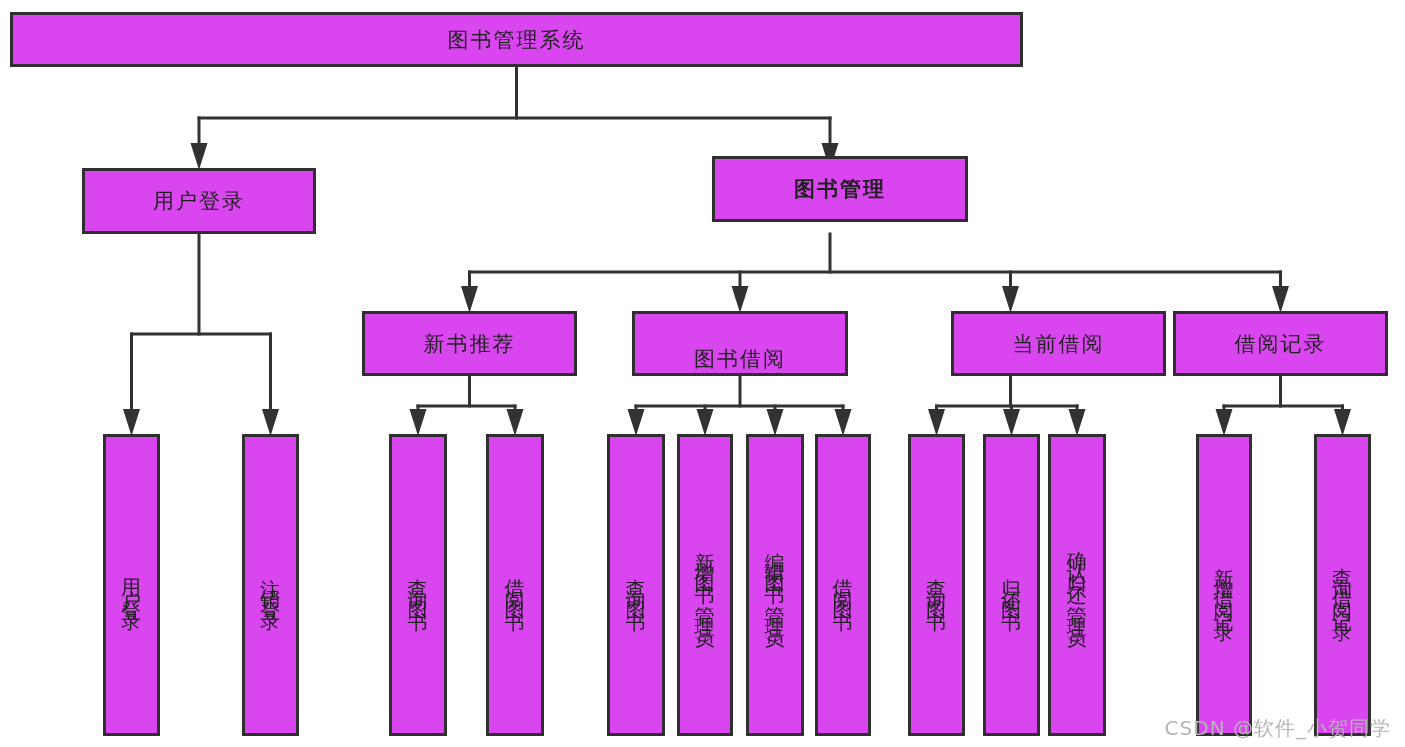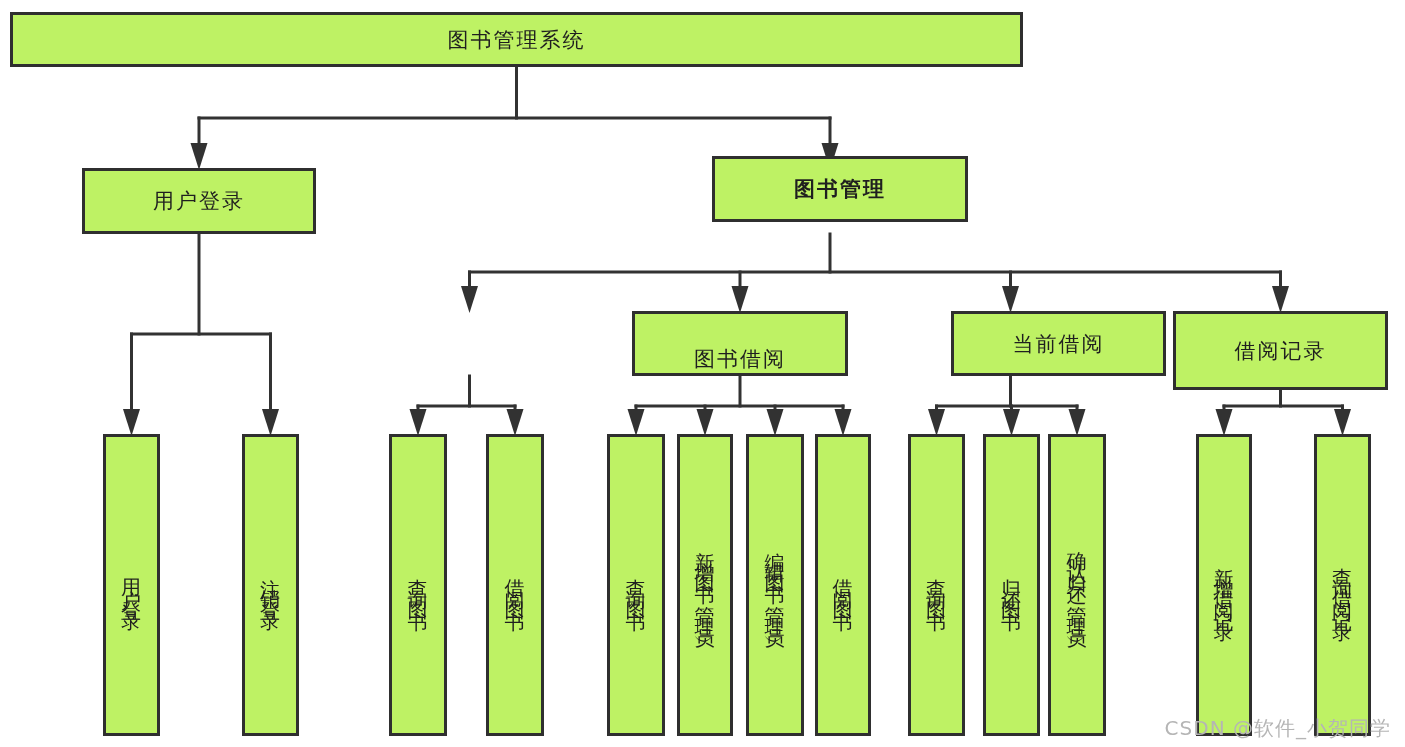--- a/index.html
+++ b/index.html
@@ -7,21 +7,21 @@
     position:relative;
     width:1405px;height:747px;
     background:var(--bg,#ffffff);
     font-family:"DejaVu Sans","Liberation Sans",sans-serif;
     overflow:hidden;
   }
   #edges{position:absolute;left:0;top:0;z-index:1;}
   .node{
     position:absolute;z-index:2;
     box-sizing:border-box;
-    background:#bef264;
+    background:#d946ef;
     border:3px solid var(--line,#2f2f2f);
     color:var(--text,#1f1f1f);
     display:flex;align-items:center;justify-content:center;
     font-size:21px;letter-spacing:2px;
     white-space:nowrap;
   }
   .node .lbl{display:block;}
   .node.vertical .lbl{
     writing-mode:vertical-rl;
     text-orientation:mixed;
@@ -97,27 +97,30 @@
 
   <div class="node" style="left: 10px; top: 12px; width: 1013px; height: 55px;">
       <span class="lbl">图书管理系统</span>
     </div>
   <div class="node" style="left: 82px; top: 168px; width: 234px; height: 66px;">
       <span class="lbl">用户登录</span>
     </div>
   <div class="node" style="left: 712px; top: 156px; width: 256px; height: 66px; font-weight: bold;">
       <span class="lbl">图书管理</span>
     </div>
+  <div class="node" style="left: 362px; top: 311px; width: 215px; height: 65px;">
+      <span class="lbl">新书推荐</span>
+    </div>
   <div class="node" style="left: 632px; top: 311px; width: 216px; height: 65px; align-items: flex-end;">
       <span class="lbl">图书借阅</span>
     </div>
   <div class="node" style="left: 903px; top: 311px; width: 215px; height: 65px; margin-left: 48px;">
       <span class="lbl">当前借阅</span>
     </div>
-  <div class="node" style="left: 1173px; top: 311px; width: 215px; height: 79px;">
+  <div class="node" style="left: 1173px; top: 311px; width: 215px; height: 65px;">
       <span class="lbl">借阅记录</span>
     </div>
   <div class="node vertical" style="left: 103px; top: 434px; width: 57px; height: 302px;">
       <span class="lbl">用户登录</span>
     </div>
   <div class="node vertical" style="left: 242px; top: 434px; width: 57px; height: 302px;">
       <span class="lbl">注销登录</span>
     </div>
   <div class="node vertical" style="left: 389px; top: 434px; width: 58px; height: 302px;">
       <span class="lbl">查询图书</span>

